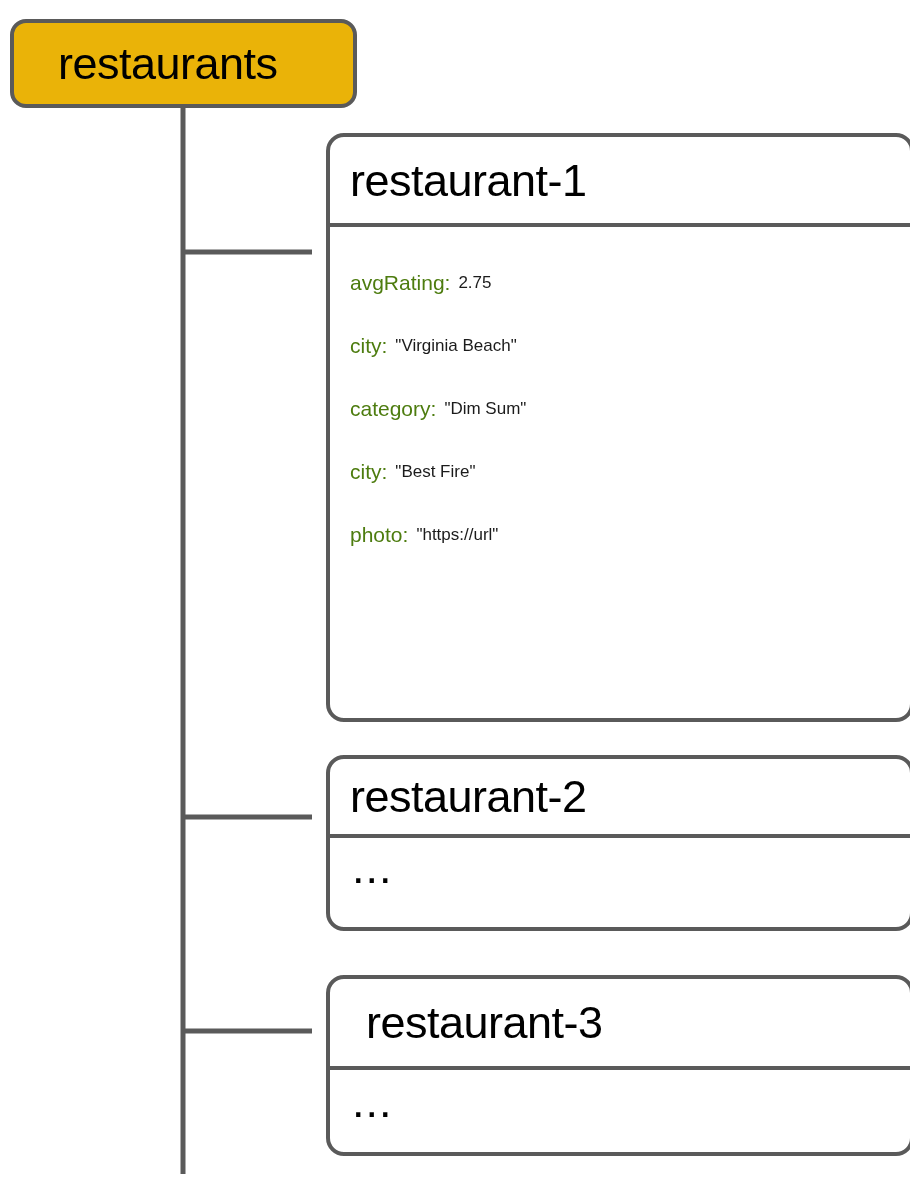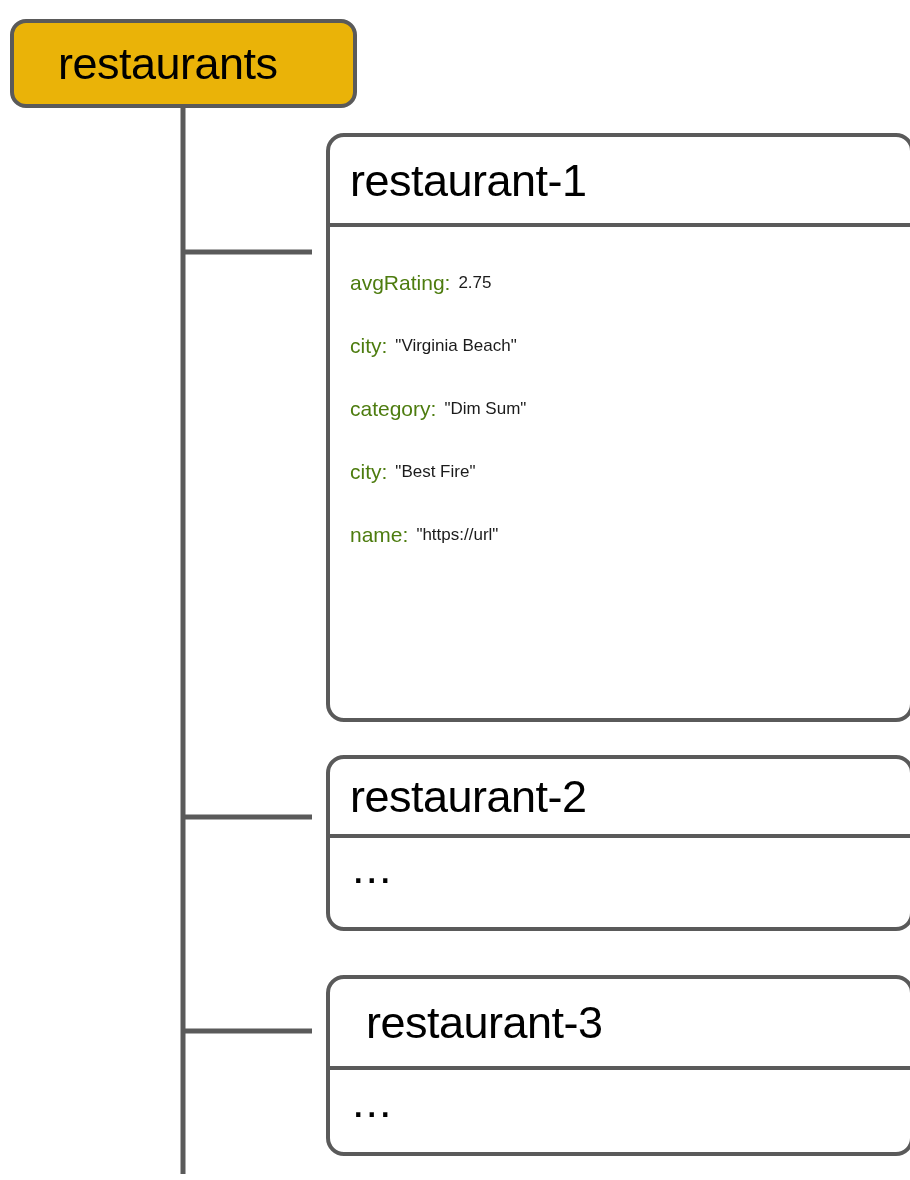--- a/index.html
+++ b/index.html
@@ -174,21 +174,21 @@
         <span class="field-value">"Dim Sum"</span>
       </div>
 
       <div class="field-row">
         <span class="field-key">city:</span>
         <span class="field-value">"Best Fire"</span>
       </div>
 
 
       <div class="field-row">
-        <span class="field-key">name:</span>
+        <span class="field-key">photo:</span>
         <span class="field-value">"https://url"</span>
       </div>
 
 
     </div>
   </div>
 
   <div class="doc-card card-2">
     <div class="doc-header">
       <span class="doc-title">restaurant-2</span>

